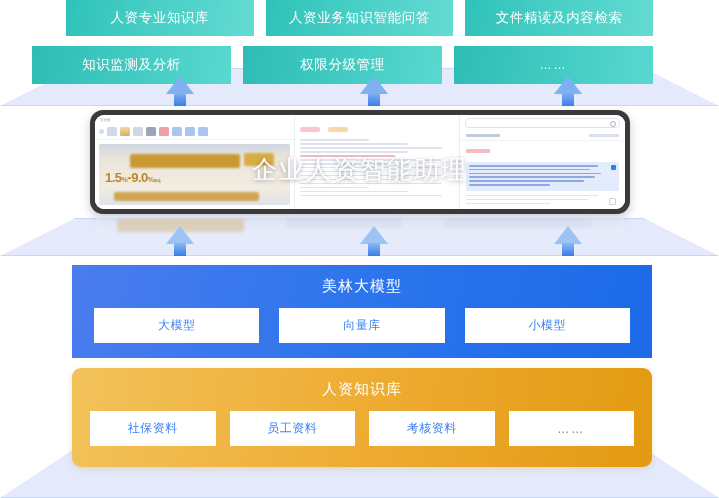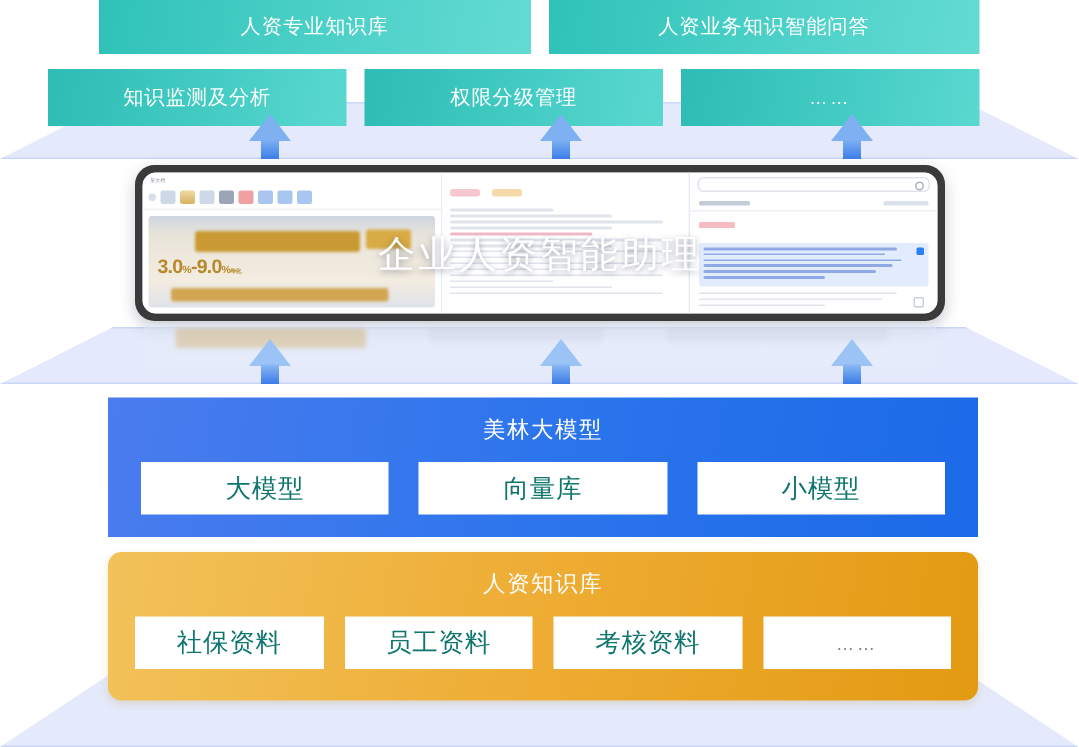--- a/index.html
+++ b/index.html
@@ -135,21 +135,21 @@
   .bluebox{
     position:absolute;left:72px;top:265px;width:580px;height:93px;
     background:linear-gradient(100deg,#4a7cee 0%,#2a74ec 55%,#1c6ae8 100%);
     display:flex;flex-direction:column;align-items:center;
   }
   .bluebox .title{color:#ffffff;font-size:15px;margin-top:12px;letter-spacing:1px;}
   .boxrow{display:flex;gap:20px;margin-top:12px;width:100%;padding:0 22px;box-sizing:border-box;}
   .wcell{
     flex:1;height:35px;background:#ffffff;
     display:flex;align-items:center;justify-content:center;
-    color:#0f766e;font-size:17px;letter-spacing:.5px;
+    color:#3b82f6;font-size:12px;letter-spacing:.5px;
   }
 
   
   .orangebox{
     position:absolute;left:72px;top:368px;width:580px;height:99px;
     background:linear-gradient(100deg,#f2c25a 0%,#eeac33 50%,#e39a12 100%);
     border-radius:9px;
     display:flex;flex-direction:column;align-items:center;
     box-shadow:0 2px 6px rgba(180,130,20,.2);
   }
@@ -166,20 +166,23 @@
   <div class="shelf t1"></div>
   <div class="shelf t2"></div>
   <div class="shelf t3"></div>
 
   <div class="card-row r1">
     <div class="tcard">
       <span>人资专业知识库</span>
     </div>
     <div class="tcard">
       <span>人资业务知识智能问答</span>
+    </div>
+    <div class="tcard">
+      <span>文件精读及内容检索</span>
     </div>
   </div>
 
   <div class="card-row r2">
     <div class="tcard">
       <span>知识监测及分析</span>
     </div>
     <div class="tcard">
       <span>权限分级管理</span>
     </div>
@@ -216,21 +219,21 @@
           <i class="ticon dark"></i>
           <i class="ticon red"></i>
           <i class="ticon bl2"></i>
           <i class="ticon bl2"></i>
           <i class="ticon bl2"></i>
         </div>
         <div class="docimg">
           <i class="blurbar" style="left:16%;top:16%;width:58%;height:24%;background:#c99a33;"></i>
           <i class="blurbar" style="left:76%;top:14%;width:16%;height:22%;background:#d8ab45;"></i>
           <div class="pct">
-            <span>3.0</span><small>%</small><span>-</span><span>9.0</span><small>%</small><span class="tiny">年化</span>
+            <span>1.5</span><small>%</small><span>-</span><span>9.0</span><small>%</small><span class="tiny">年化</span>
           </div>
           <i class="blurbar" style="left:8%;top:78%;width:76%;height:16%;background:#d2a552;"></i>
         </div>
       </div>
 
       <div class="pane-mid">
         <div style="padding:3px 5px 0 5px;">
           <i class="chip pink"></i>
           <i class="chip org"></i>
         </div>

